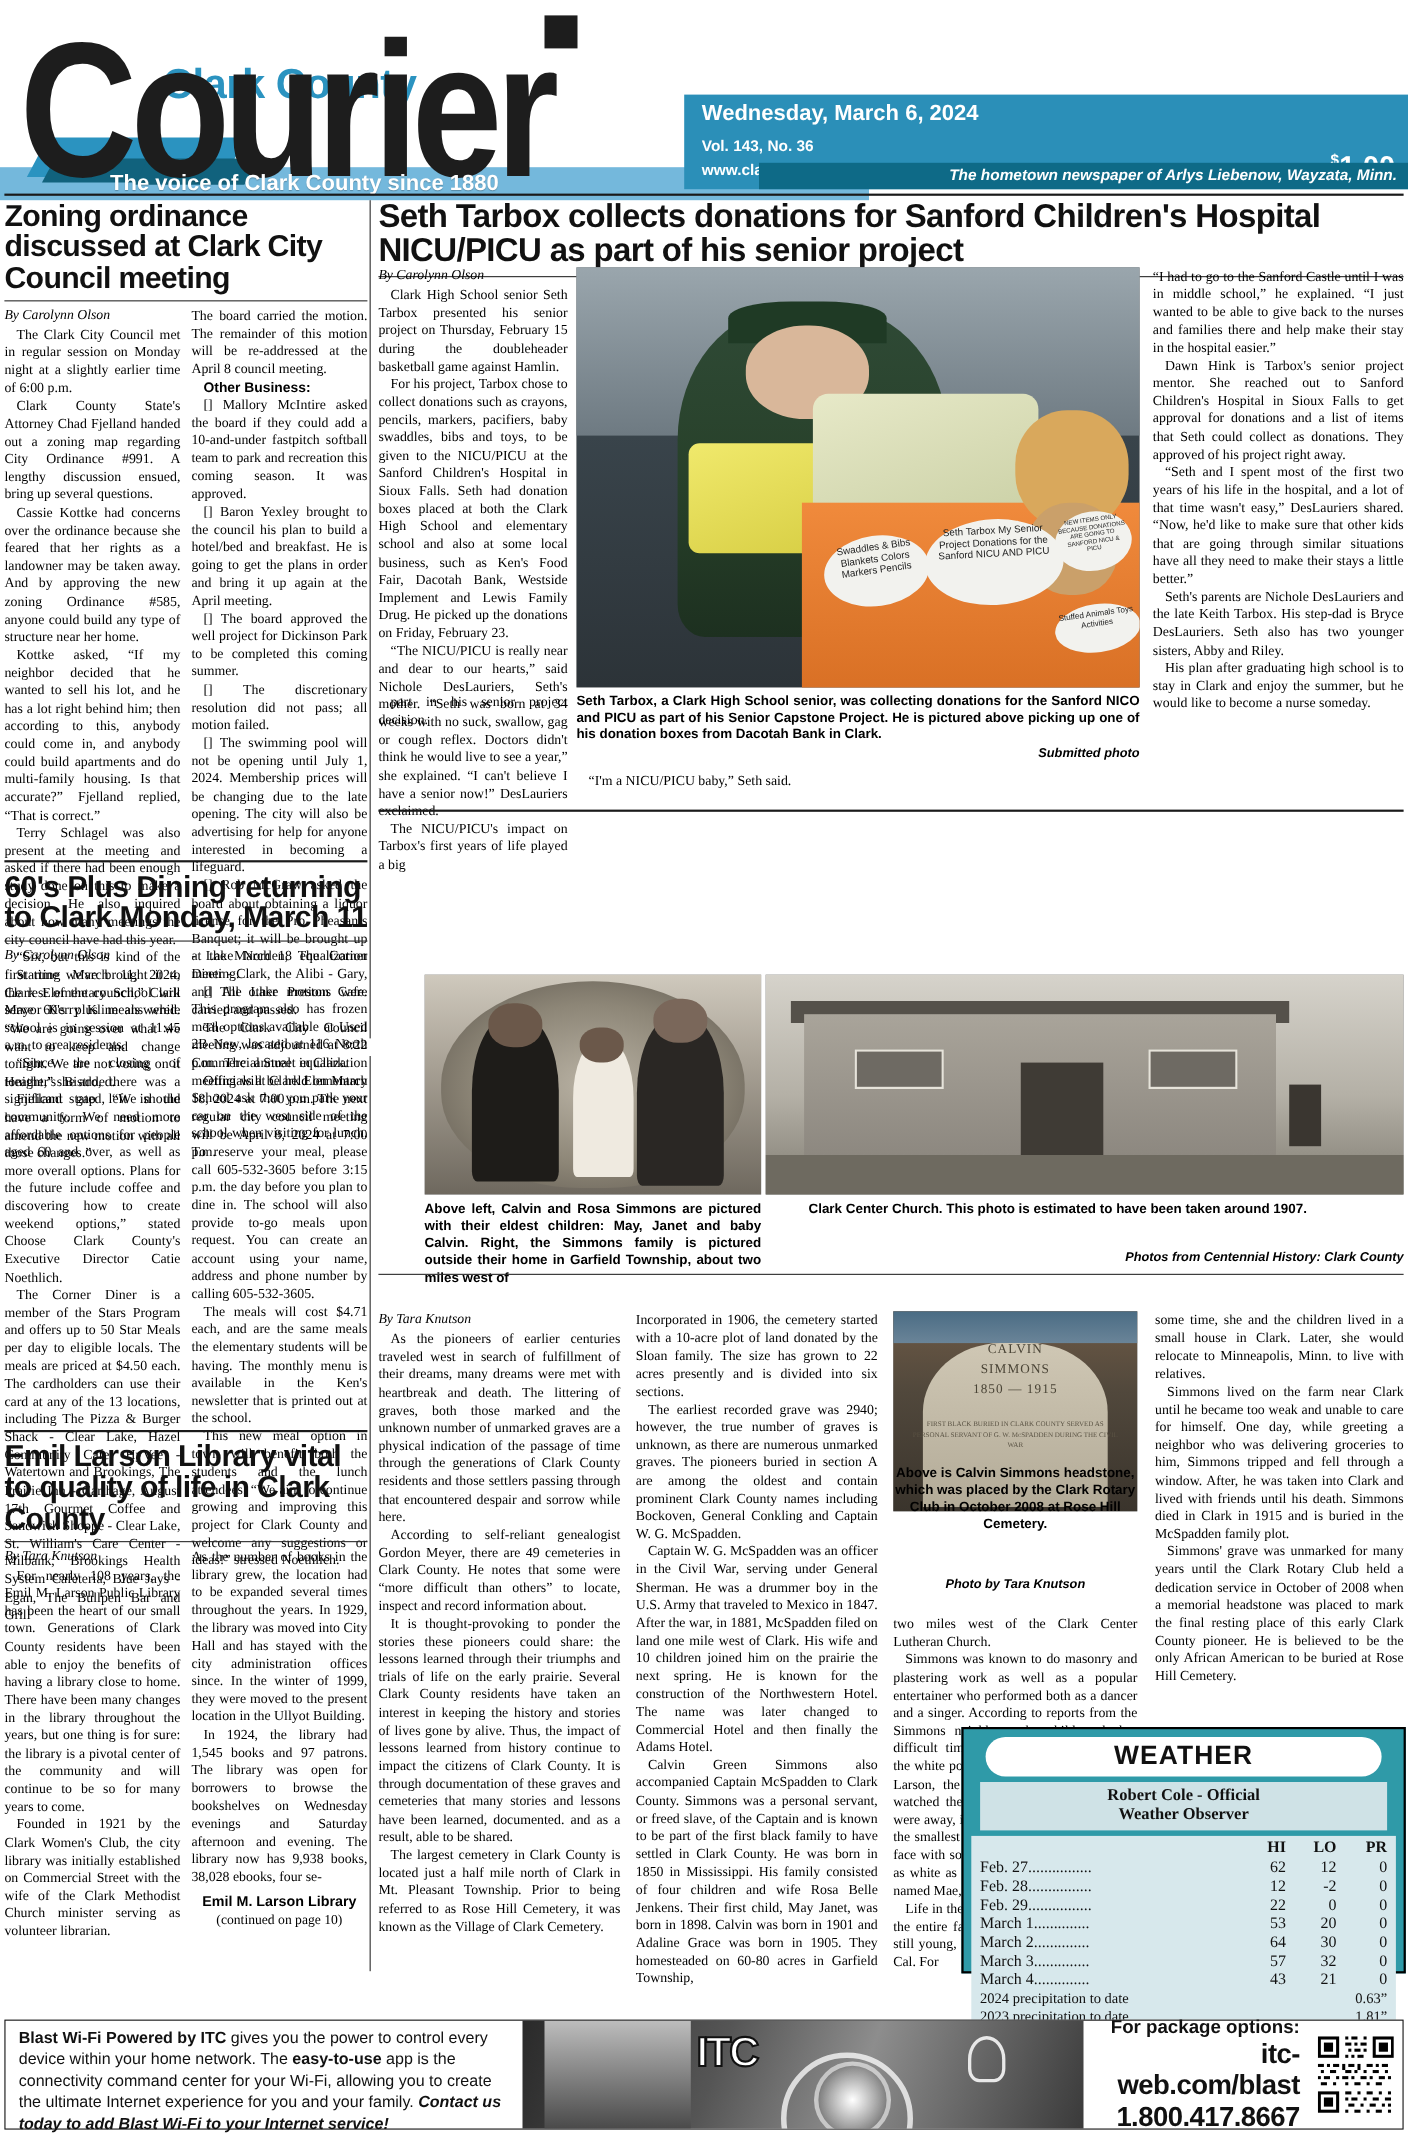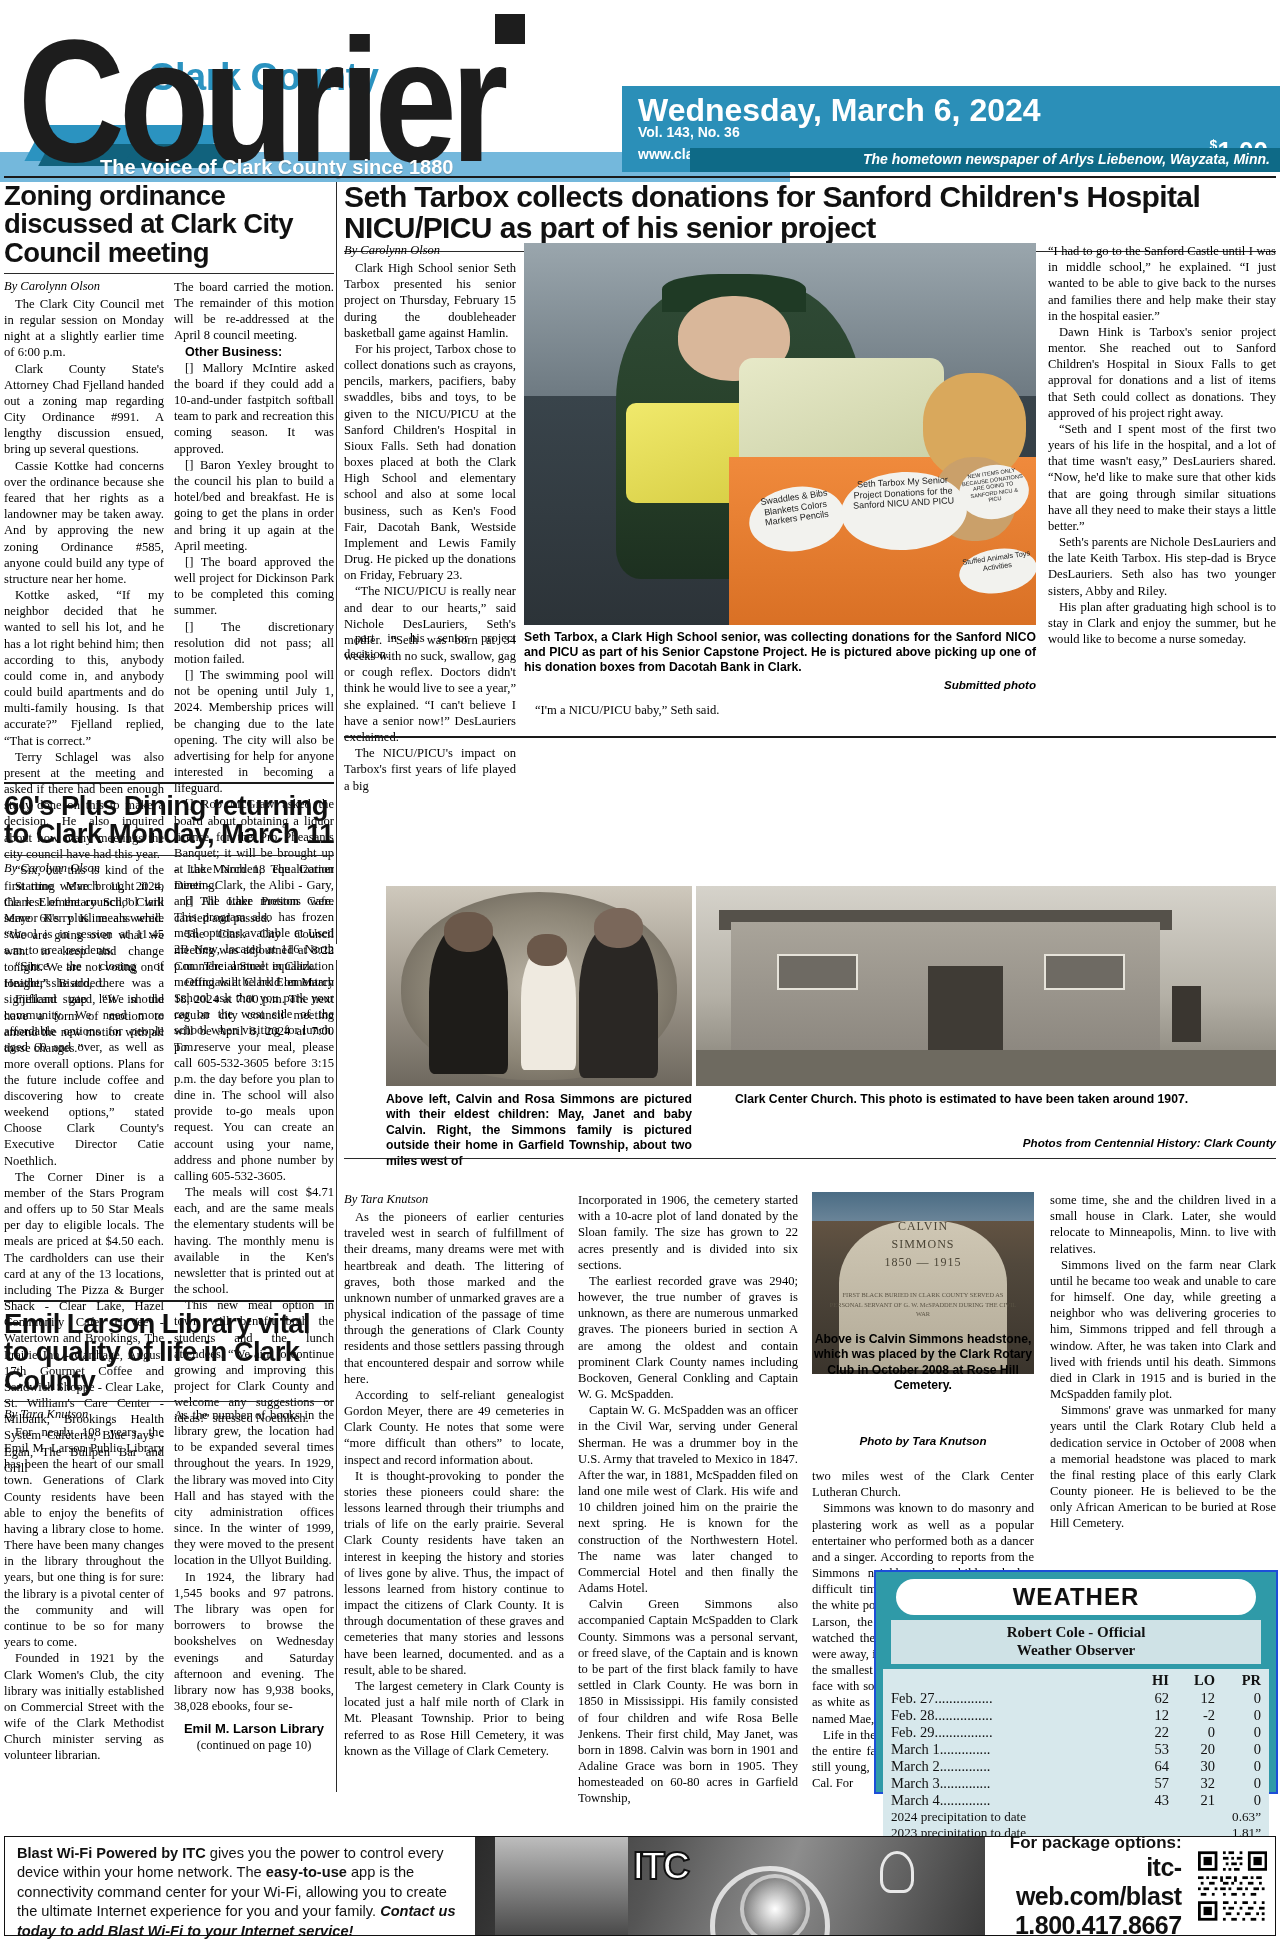--- a/index.html
+++ b/index.html
@@ -53,21 +53,21 @@
     font-weight:bold; font-size:20px; color:#fff;
     text-shadow:0 1px 1px rgba(0,0,0,.25);
   }
   .mh-infobox {
     position:absolute; left:622px; top:86px; width:658px; height:86px;
     background:#2b8fb8;
   }
   .mh-date {
     position:absolute; left:16px; top:6px;
     font-family:"Liberation Sans", sans-serif;
-    font-weight:bold; font-size:32px; color:#fff;
+    font-weight:bold; font-size:20px; color:#fff;
   }
   .mh-vol {
     position:absolute; left:16px; top:38px;
     font-family:"Liberation Sans", sans-serif;
     font-weight:bold; font-size:14px; color:#fff;
   }
   .mh-url {
     position:absolute; left:16px; top:60px;
     font-family:"Liberation Sans", sans-serif;
     font-weight:bold; font-size:14px; color:#fff;
@@ -216,21 +216,21 @@
     position:absolute; left:8%; right:8%; top:54%;
     text-align:center; color:#5a5344;
     font-family:"Liberation Serif", serif; font-size:6.4px; line-height:1.45;
   }
   .hs-sky { position:absolute; left:0; top:0; width:100%; height:16%;
     background:linear-gradient(180deg,#4a6c84,#6a8498); }
 
   
   .wx {
     position:absolute; left:874px; top:1570px; width:404px; height:224px;
-    background:#2f9aa8; border:2px solid #1d4ed8;
+    background:#2f9aa8; border:2px solid #000000;
   }
   .wx-pill {
     margin:7px auto 0; width:360px; height:36px; background:#fff;
     border-radius:18px; display:flex; align-items:center; justify-content:center;
     font-family:"Liberation Sans", sans-serif; font-weight:bold;
     font-size:24px; letter-spacing:1px; color:#111;
   }
   .wx-obs {
     margin:5px auto 0; width:370px; background:#cfe2e6; text-align:center;
     font-family:"Liberation Serif", serif; font-weight:bold; font-size:15px;

